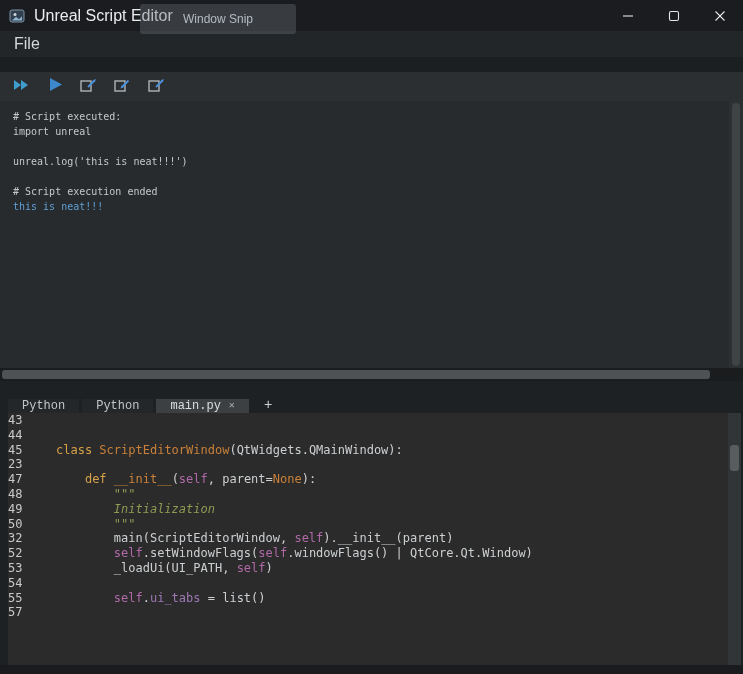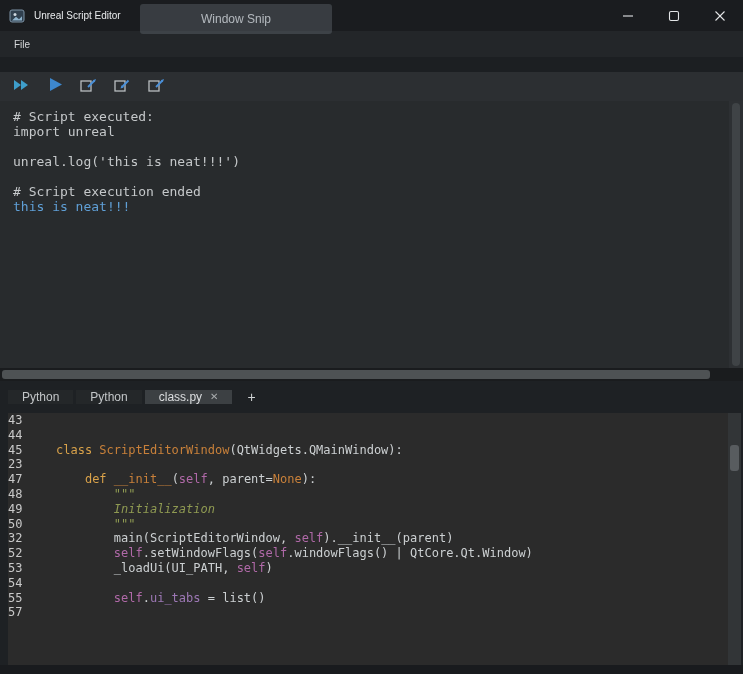--- a/index.html
+++ b/index.html
@@ -2,52 +2,52 @@
 <html style="--c-keyword: #d9a24a; --c-definition: #c8803a; --c-self: #b069a8; --c-field: #9d78b5; --c-docstring: #8f9a52; --c-plain: #ccd0d2; --c-console_default: #c5c8ca; --c-console_info: #5f9fd6; --c-icon_play_blue: #3d87cd; --c-icon_double_play_teal: #3e9ecb; --c-icon_arrow_blue: #4a90d9;"><head>
 <meta charset="utf-8">
 <style>
   html,body{margin:0;padding:0;background:#0d0f11;}
   .window{width:743px;height:674px;position:relative;overflow:hidden;display:flex;flex-direction:column;
           background:#1e2124;font-family:"Liberation Sans",sans-serif;}
 
   
   .titlebar{height:31px;flex:none;background:#1a1c1f;display:flex;align-items:center;position:relative;}
   .app-icon{margin-left:9px;width:16px;height:16px;flex:none;}
-  .title{color:#e9ebed;font-size:10px;margin-left:9px;}
+  .title{color:#e9ebed;font-size:16px;margin-left:9px;}
   .win-controls{margin-left:auto;display:flex;height:100%;}
   .win-btn{width:46px;height:100%;display:flex;align-items:center;justify-content:center;}
-  .snip-overlay{position:absolute;left:140px;top:4px;width:192px;height:30px;border-radius:3px;
+  .snip-overlay{position:absolute;left:140px;top:4px;width:156px;height:30px;border-radius:3px;
                 background:rgba(104,114,122,0.38);display:flex;align-items:center;justify-content:center;
                 font-size:12px;color:rgba(224,230,235,0.72);z-index:5;}
 
   
   .menubar{height:26px;flex:none;background:#232629;display:flex;align-items:center;padding-left:14px;}
-  .menu-item{color:#d6d8da;font-size:10px;}
+  .menu-item{color:#d6d8da;font-size:16px;}
   .gap{height:15px;flex:none;background:#1c1f22;}
 
   
   .toolbar{height:29px;flex:none;background:#2c2f32;display:flex;align-items:center;gap:8px;padding-left:8px;}
   .tbtn{width:26px;height:24px;display:flex;align-items:center;justify-content:center;border-radius:3px;}
 
   
   .console-wrap{flex:1;background:#282b2d;display:flex;overflow:hidden;}
-  .console{flex:1;padding:8px 0 0 13px;font-family:"DejaVu Sans Mono",monospace;font-size:13px;line-height:15px;
+  .console{flex:1;padding:8px 0 0 13px;font-family:"DejaVu Sans Mono",monospace;font-size:10px;line-height:15px;
            color:var(--c-console_default,#c5c8ca);overflow:hidden;}
   .console-line{height:15px;white-space:pre;}
   .console-line.blue{color:var(--c-console_info,#5f9fd6);}
   .console-vscroll{width:14px;flex:none;background:#2d3033;padding:2px 0;display:flex;justify-content:center;}
   .console-vscroll .thumb{width:8px;height:100%;background:#3f4346;border-radius:4px;}
 
   
   .hscroll{height:13px;flex:none;background:#1a1c1e;position:relative;}
   .hscroll .thumb{position:absolute;left:2px;top:2px;height:9px;width:708px;background:#4e5254;border-radius:3px;}
 
   
-  .tabbar{height:32px;flex:none;background:#1e2124;display:flex;align-items:center;padding-left:8px;
-          font-size:12px;color:#c3c6c8;}
+  .tabbar{height:32px;flex:none;background:#1e2124;display:flex;align-items:flex-end;padding-left:8px;
+          font-size:12px;color:#c3c6c8;font-family:Liberation Mono, monospace;}
   .tab{display:flex;align-items:center;padding:0 14px;gap:8px;background:#242729;margin-right:3px;cursor:default;}
   .tab.active{background:#3c4043;color:#dcdee0;}
   .tab.add{background:transparent;padding:0 12px;font-size:14px;color:#cfd2d4;}
   .tab-close{font-size:10px;color:#a9acae;line-height:1;}
 
   
   .editor-region{height:252px;flex:none;display:flex;background:#1e2124;}
   .ed-left{width:8px;flex:none;background:#1e2124;}
   .editor{flex:1;background:#2b2b2b;font-family:"DejaVu Sans Mono",monospace;font-size:12px;
           line-height:14.8px;overflow:hidden;}
@@ -171,21 +171,21 @@
   </div>
 
   <div class="tabbar" id="tabbar">
       <div class="tab">
         <span>Python</span>
       </div>
       <div class="tab">
         <span>Python</span>
       </div>
       <div class="tab active">
-        <span>class.py</span>
+        <span>main.py</span>
         <span class="tab-close">✕</span>
       </div>
       <div class="tab add">
         <span>+</span>
       </div>
     </div>
 
   <div class="editor-region">
     <div class="ed-left"></div>
     <div class="editor" id="editor">

